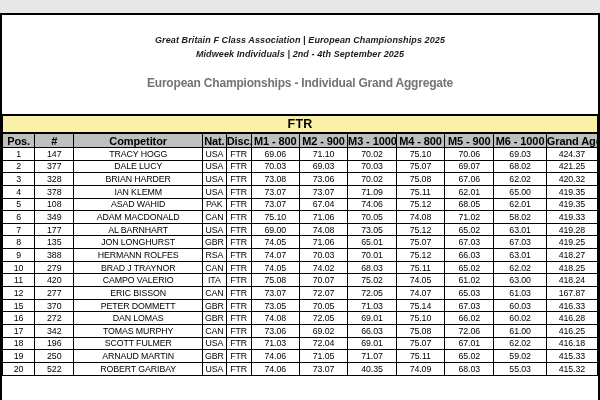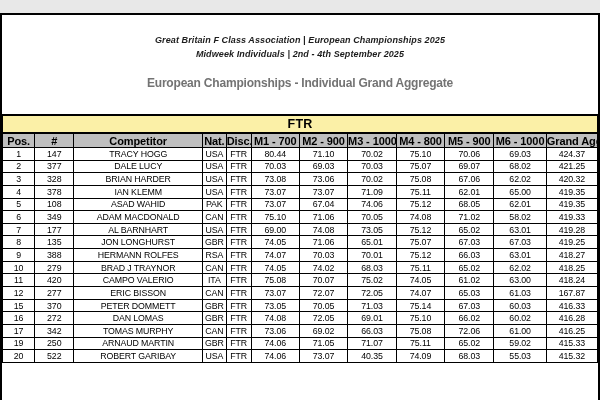--- a/index.html
+++ b/index.html
@@ -69,37 +69,37 @@
     <thead>
       <tr class="band-row">
         <th colspan="12">FTR</th>
       </tr>
       <tr class="cols-row">
           <th>Pos.</th>
           <th>#</th>
           <th>Competitor</th>
           <th>Nat.</th>
           <th>Disc.</th>
-          <th>M1 - 700</th>
+          <th>M1 - 800</th>
           <th>M2 - 900</th>
           <th>M3 - 1000</th>
           <th>M4 - 800</th>
           <th>M5 - 900</th>
           <th>M6 - 1000</th>
           <th>Grand Agg</th>
         </tr>
     </thead>
     <tbody class="results-body">
         <tr>
           <td>1</td>
           <td>147</td>
           <td>TRACY HOGG</td>
           <td>USA</td>
           <td>FTR</td>
-          <td>80.44</td>
+          <td>69.06</td>
           <td>71.10</td>
           <td>70.02</td>
           <td>75.10</td>
           <td>70.06</td>
           <td>69.03</td>
           <td>424.37</td>
         </tr>
         <tr>
           <td>2</td>
           <td>377</td>
@@ -290,20 +290,34 @@
           <td>FTR</td>
           <td>73.06</td>
           <td>69.02</td>
           <td>66.03</td>
           <td>75.08</td>
           <td>72.06</td>
           <td>61.00</td>
           <td>416.25</td>
         </tr>
         <tr>
+          <td>18</td>
+          <td>196</td>
+          <td>SCOTT FULMER</td>
+          <td>USA</td>
+          <td>FTR</td>
+          <td>71.03</td>
+          <td>72.04</td>
+          <td>69.01</td>
+          <td>75.07</td>
+          <td>67.01</td>
+          <td>62.02</td>
+          <td>416.18</td>
+        </tr>
+        <tr>
           <td>19</td>
           <td>250</td>
           <td>ARNAUD MARTIN</td>
           <td>GBR</td>
           <td>FTR</td>
           <td>74.06</td>
           <td>71.05</td>
           <td>71.07</td>
           <td>75.11</td>
           <td>65.02</td>

